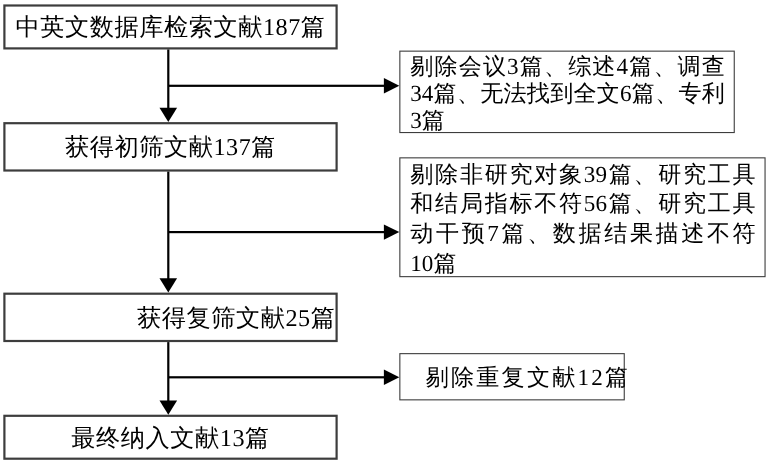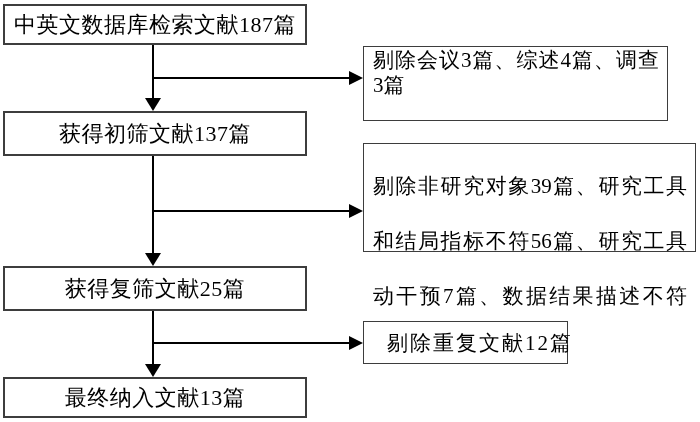--- a/index.html
+++ b/index.html
@@ -22,41 +22,41 @@
     background: #ffffff;
     display: flex;
     align-items: center;
     justify-content: center;
     font-size: 22px;
     letter-spacing: 0.5px;
     white-space: nowrap;
   }
   #box-b1 { top: 4px;   height: 41px; }
   #box-b2 { top: 111px; height: 45px; text-align: right; }
-  #box-b3 { top: 266px; height: 45px; }
+  #box-b3 { top: 266px; height: 45px; justify-content: flex-end; }
   #box-b4 { top: 377px; height: 41px; }
 
   
   .rbox {
     position: absolute;
     left: 363px;
     border: 1.5px solid #3d3d3d;
     background: #ffffff;
     font-size: 21px;
     padding: 1px 8px 0 9px;
   }
   #box-r1 { top: 46px;  width: 305px; height: 75px; }
   #box-r2 { top: 143px; width: 333px; height: 109px; }
   #box-r3 {
     top: 321px; width: 205px; height: 43px;
     display: flex; align-items: center;
     padding-left: 23px; letter-spacing: 2px; white-space: nowrap;
   }
   #box-r1 .tline { line-height: 24.5px; }
-  #box-r2 .tline { line-height: 27px; margin-top: 28px; }
+  #box-r2 .tline { line-height: 27px; }
   .tline { white-space: nowrap; }
   .tline.just { text-align: justify; text-align-last: justify; white-space: normal; overflow: hidden; height: 1.18em; }
   #box-r1 .tline.just { height: 24.5px; }
   #box-r2 .tline.just { height: 27px; }
 
   
   .vline { position: absolute; left: 152px; width: 2px; background: #000000; }
   #v1 { top: 45px;  height: 55px; }
   #v2 { top: 156px; height: 98px; }
   #v3 { top: 311px; height: 54px; }
@@ -98,20 +98,21 @@
   </div>
   <div class="lbox" id="box-b3">
     <span>获得复筛文献25篇</span>
   </div>
   <div class="lbox" id="box-b4">
     <span>最终纳入文献13篇</span>
   </div>
 
   <div class="rbox" id="box-r1">
     <div class="tline just">剔除会议3篇、综述4篇、调查类</div>
+    <div class="tline just">34篇、无法找到全文6篇、专利</div>
     <div class="tline">3篇</div>
   </div>
   <div class="rbox" id="box-r2">
     <div class="tline just">剔除非研究对象39篇、研究工具</div>
     <div class="tline just">和结局指标不符56篇、研究工具</div>
     <div class="tline just">动干预7篇、数据结果描述不符</div>
     <div class="tline">10篇</div>
   </div>
   <div class="rbox" id="box-r3">
     <span>剔除重复文献12篇</span>

